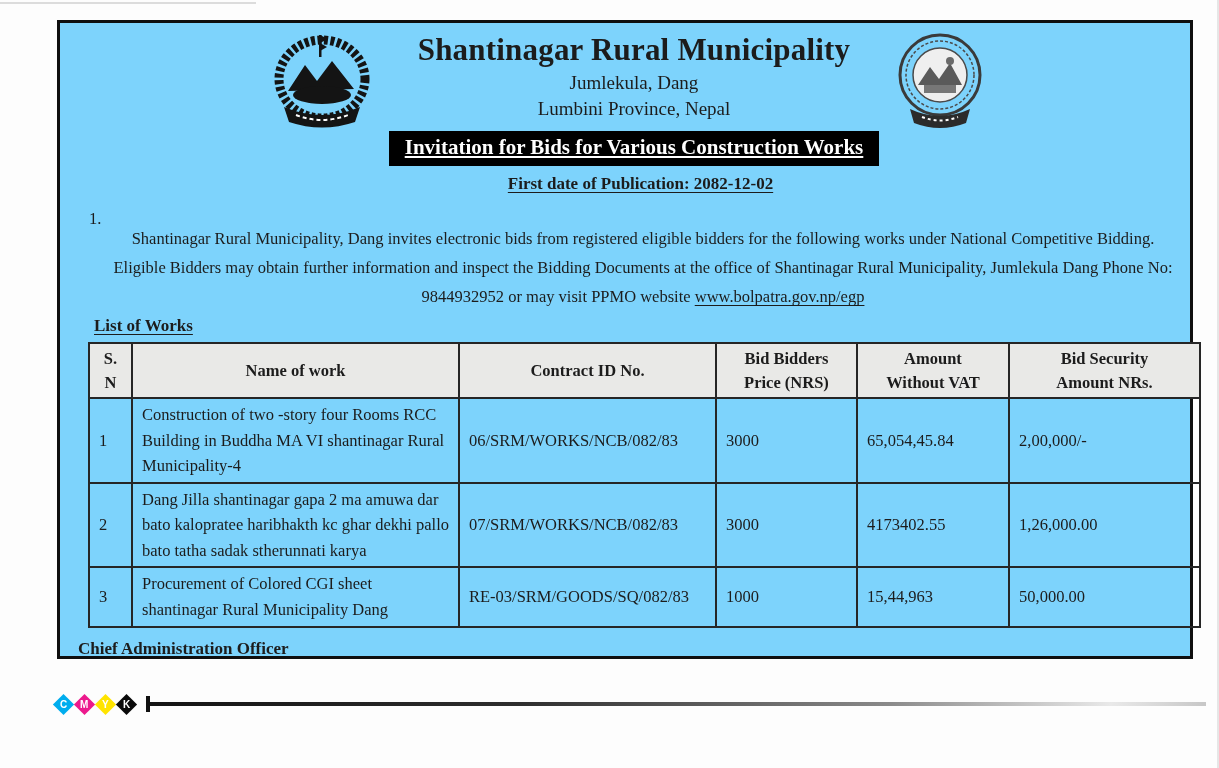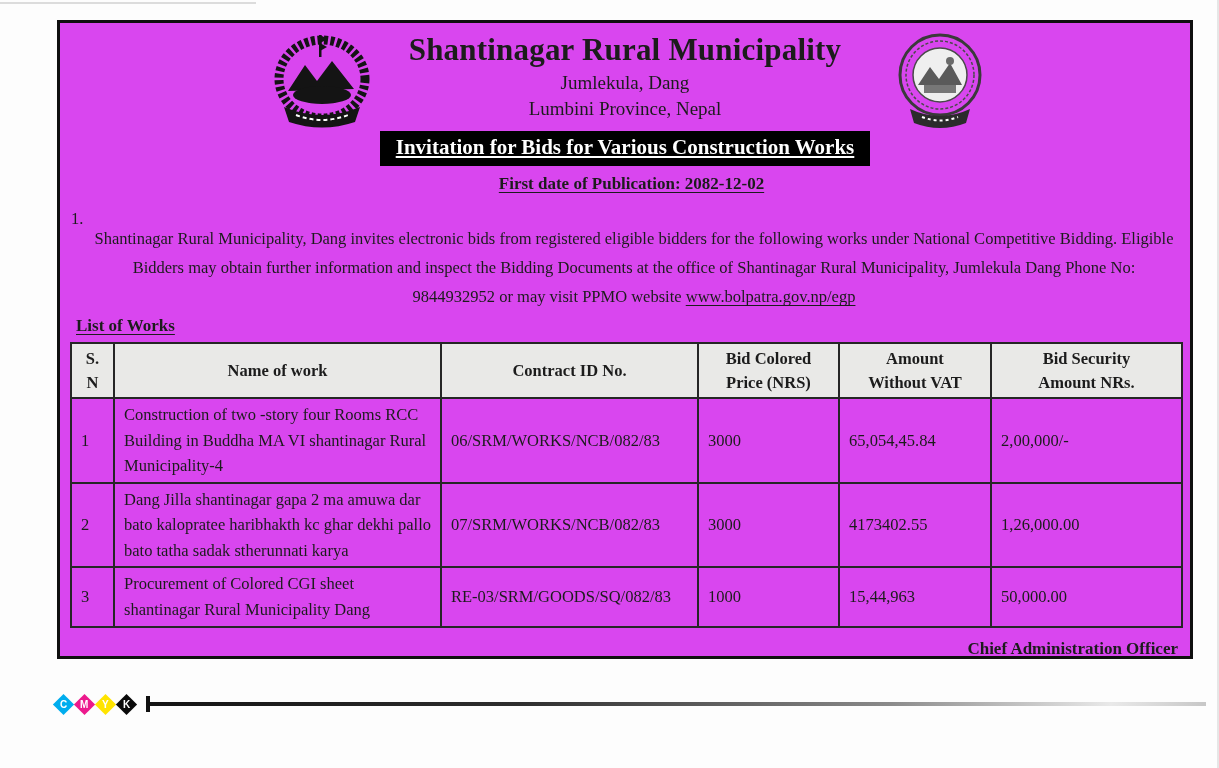--- a/index.html
+++ b/index.html
@@ -6,21 +6,21 @@
   html,body { width:1219px; height:768px; background:#fdfdfd; overflow:hidden;
               font-family:"Liberation Serif","DejaVu Serif",serif; color:#1c1c1c; }
   .stage { position:relative; width:1219px; height:768px; }
 
   
   .scan-top  { position:absolute; left:0; top:2px; width:256px; height:2px; background:#dcdcdc; }
   .scan-right{ position:absolute; right:0; top:0; width:2px; height:768px; background:#e6e6e6; }
 
   
   .doc { position:absolute; left:57px; top:20px; width:1136px; height:639px;
-         border:3px solid #0f0f0f; background:#d946ef; }
+         border:3px solid #0f0f0f; background:#7dd3fc;padding-left:18px; }
 
   
   .masthead { text-align:center; padding-top:9px; position:relative; }
   .m-title   { font-size:31px; font-weight:bold; letter-spacing:.2px; }
   .m-sub     { font-size:24px; font-weight:bold; margin-top:3px; }
   .m-addr1, .m-addr2 { font-size:19px; font-weight:normal; margin-top:4px; }
 
   .emblem { position:absolute; top:6px; }
   .emblem-left  { left:212px; width:100px; height:106px; }
   .emblem-right { left:832px; width:96px;  height:108px; }
@@ -45,21 +45,21 @@
   
   table.works { margin-left:10px; width:1111px; border-collapse:collapse; font-size:16.5px;
                 table-layout:fixed; }
   table.works th, table.works td { border:2px solid #262626; vertical-align:middle; }
   table.works th { background:#e9e9e7; font-weight:bold; text-align:center; line-height:1.45; }
   table.works td { padding:3px 8px 3px 9px; line-height:1.55; }
   tr.r-head { height:55px; }
   tr.r-1 { height:80px; } tr.r-2 { height:78px; } tr.r-3 { height:58px; }
 
   
-  .signature { text-align:right; font-weight:bold; font-size:17px; margin:11px 12px 0 0; }
+  .signature { font-weight:bold; font-size:17px; margin:11px 20px 0 0; }
 
   
   .print-marks { position:absolute; left:56px; top:694px; height:20px;
                  display:flex; align-items:center; }
   .diamond { width:15px; height:15px; transform:rotate(45deg); margin-right:6px;
              display:flex; align-items:center; justify-content:center; flex:0 0 15px; }
   .diamond span { transform:rotate(-45deg); font-family:"Liberation Sans","DejaVu Sans",sans-serif;
                   font-size:10px; font-weight:bold; color:#fff; }
   .rule-tick { width:4px; height:16px; background:#111; margin-left:6px; flex:0 0 4px; }
   .rule-line { width:1056px; height:4px; margin-top:0;
@@ -140,21 +140,21 @@
             </th>
         <th>
           <div>Name of work</div>
               <div></div>
             </th>
         <th>
           <div>Contract ID No.</div>
               <div></div>
             </th>
         <th>
-          <div>Bid Colored</div>
+          <div>Bid Bidders</div>
               <div>Price (NRS)</div>
             </th>
         <th>
           <div>Amount</div>
               <div>Without VAT</div>
             </th>
         <th>
           <div>Bid Security</div>
               <div>Amount NRs.</div>
             </th>

